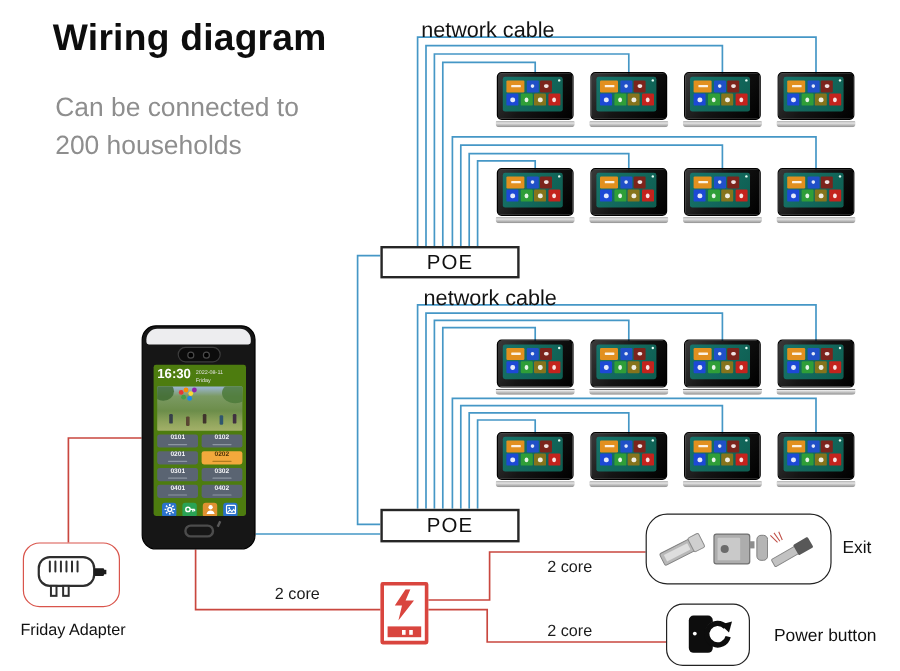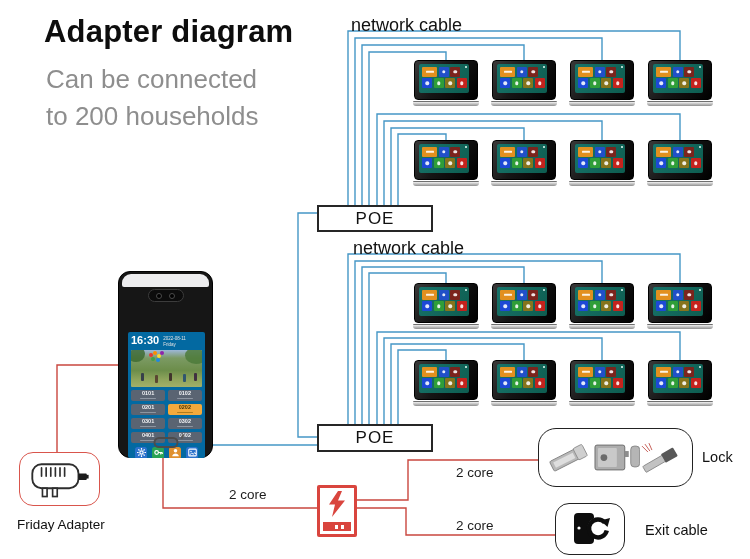--- a/index.html
+++ b/index.html
@@ -5,21 +5,21 @@
   * { margin:0; padding:0; box-sizing:border-box; }
   html,body { background:#fff; }
   .page {
     position:relative; width:750px; height:559px; background:#fff;
     font-family:"Liberation Sans", sans-serif; overflow:hidden;
   }
   .abs { position:absolute; }
 
   
   .title { left:44px; top:14px; font-size:31px; font-weight:700; color:#0d0d0d; letter-spacing:0.2px; }
-  .subtitle { left:46px; top:61px; width:225px; font-size:26px; line-height:1.42; color:#8e8e8e; }
+  .subtitle { left:46px; top:74px; width:225px; font-size:22px; line-height:1.42; color:#8e8e8e; }
 
   
   .netlabel { font-size:18px; color:#121212; }
   .corelabel { font-size:13.5px; color:#1c1c1c; }
   .devlabel { font-size:13.5px; color:#111; }
 
   
   .poe {
     width:116px; height:27px; background:#fff; border:2.5px solid #262626;
     display:flex; align-items:center; justify-content:center;
@@ -67,21 +67,21 @@
   }
   .phone-cap { position:absolute; top:2px; left:3px; right:3px; height:13px; background:#ededef; border-radius:9px 9px 2px 2px; }
   .phone-cam {
     position:absolute; top:17px; left:50%; transform:translateX(-50%);
     width:36px; height:13px; background:#0c0c0c; border:1px solid #3c3c3c; border-radius:7px;
     display:flex; align-items:center; justify-content:center; gap:7px;
   }
   .cam-lens { width:6px; height:6px; border-radius:50%; background:#000; border:1px solid #4a4a4a; }
   .phone-screen {
     position:absolute; top:32px; left:9px; width:77px; height:126px;
-    background:#0369a1; border-radius:2px; padding:3px; overflow:hidden;margin-top:28px;
+    background:#4d7c0f; border-radius:2px; padding:3px; overflow:hidden;
   }
   .scr-head { display:flex; align-items:flex-start; gap:4px; }
   .scr-time { font-size:11px; font-weight:700; color:#fff; line-height:1; }
   .scr-datebox { font-size:4.5px; color:#e3e3e3; line-height:1.3; padding-top:1px; }
   .photo {
     position:relative; margin-top:2px; height:37px; border-radius:1px; overflow:hidden;
     background:linear-gradient(180deg,#9db7d8 0%,#7b9a63 22%,#6c8d4a 55%,#8fa45c 80%,#a3b069 100%);
   }
   .treeL { position:absolute; left:-4px; top:-4px; width:18px; height:16px; border-radius:50%; background:#3f6b33; opacity:.85; }
   .treeR { position:absolute; right:-5px; top:-3px; width:22px; height:17px; border-radius:50%; background:#4c7a3a; opacity:.85; }
@@ -165,21 +165,21 @@
       <path d="M213 445 H317"></path>
     </g>
     <g fill="none" stroke="#c9473f" stroke-width="1.4">
       <path d="M57 452 V365 H118"></path>
       <path d="M163 458 V508 H317"></path>
       <path d="M357 500 H408 V460 H538"></path>
       <path d="M357 508 H406 V535 H555"></path>
     </g>
   </svg>
 
-  <div class="abs title">Adapter diagram</div>
+  <div class="abs title">Wiring diagram</div>
   <div class="abs subtitle">Can be connected to 200 households</div>
 
   <div class="abs netlabel" style="left:351px;top:15px;">network cable</div>
   <div class="abs netlabel" style="left:353px;top:238px;">network cable</div>
 
   <div class="abs poe" style="left:317px;top:205px;">POE</div>
   <div class="abs poe" style="left:317px;top:424px;height:28px;">POE</div>
 
   <div class="monitor-row" style="top:60px;">
     <div class="monitor">
@@ -646,26 +646,26 @@
       <rect x="38" y="8" width="9" height="21" rx="3.5" fill="#b5b5b5" stroke="#7c7c7c" stroke-width="0.8"></rect>
     </svg>
     <svg width="44" height="40" viewBox="0 0 44 40">
       <path d="M8 14 L2 8 M10 13 L5 6 M12 12 L9 5" stroke="#c05048" stroke-width="0.9" fill="none"></path>
       <g transform="rotate(-30 22 22)">
         <rect x="2" y="18" width="34" height="7" rx="1" fill="#c2c2c2" stroke="#848484" stroke-width="0.8"></rect>
         <rect x="24" y="16.5" width="14" height="10" rx="1" fill="#585858"></rect>
       </g>
     </svg>
   </div>
-  <div class="abs devlabel" style="left:702px;top:449px;font-size:14.5px;">Lock</div>
+  <div class="abs devlabel" style="left:702px;top:449px;font-size:14.5px;">Exit</div>
 
   <div class="abs exitbox">
     <svg width="44" height="38" viewBox="0 0 44 38">
       <rect x="6" y="3" width="20" height="31" rx="4" fill="#0d0d0d"></rect>
       <circle cx="11" cy="18" r="1.6" fill="#fff"></circle>
       <circle cx="30" cy="18" r="10.5" fill="#fff"></circle>
       <path d="M36.8 12.5 A9 9 0 1 0 38.8 20.5" fill="none" stroke="#0d0d0d" stroke-width="4.4"></path>
       <polygon points="32.5,10.5 42,8 39.5,17" fill="#0d0d0d"></polygon>
     </svg>
   </div>
-  <div class="abs devlabel" style="left:645px;top:522px;font-size:14.5px;">Exit cable</div>
+  <div class="abs devlabel" style="left:645px;top:522px;font-size:14.5px;">Power button</div>
 
 </div>
 
 </body></html>

